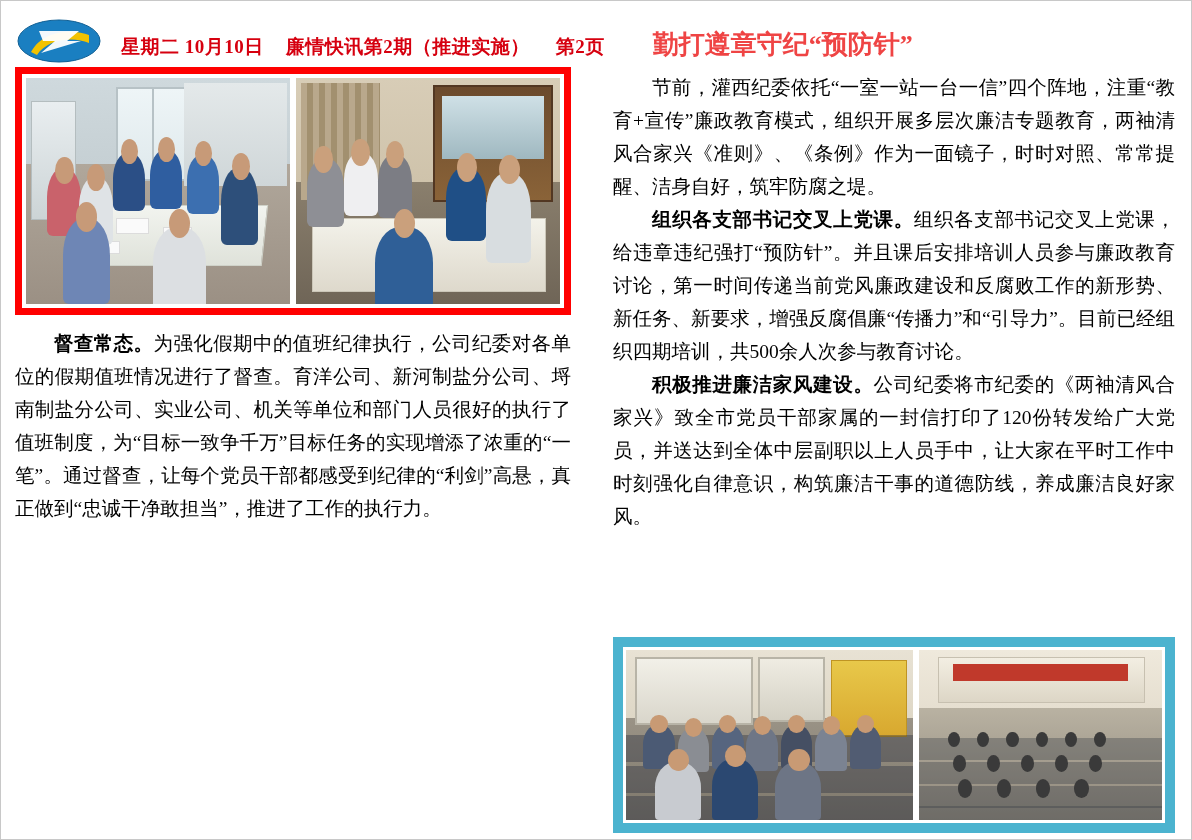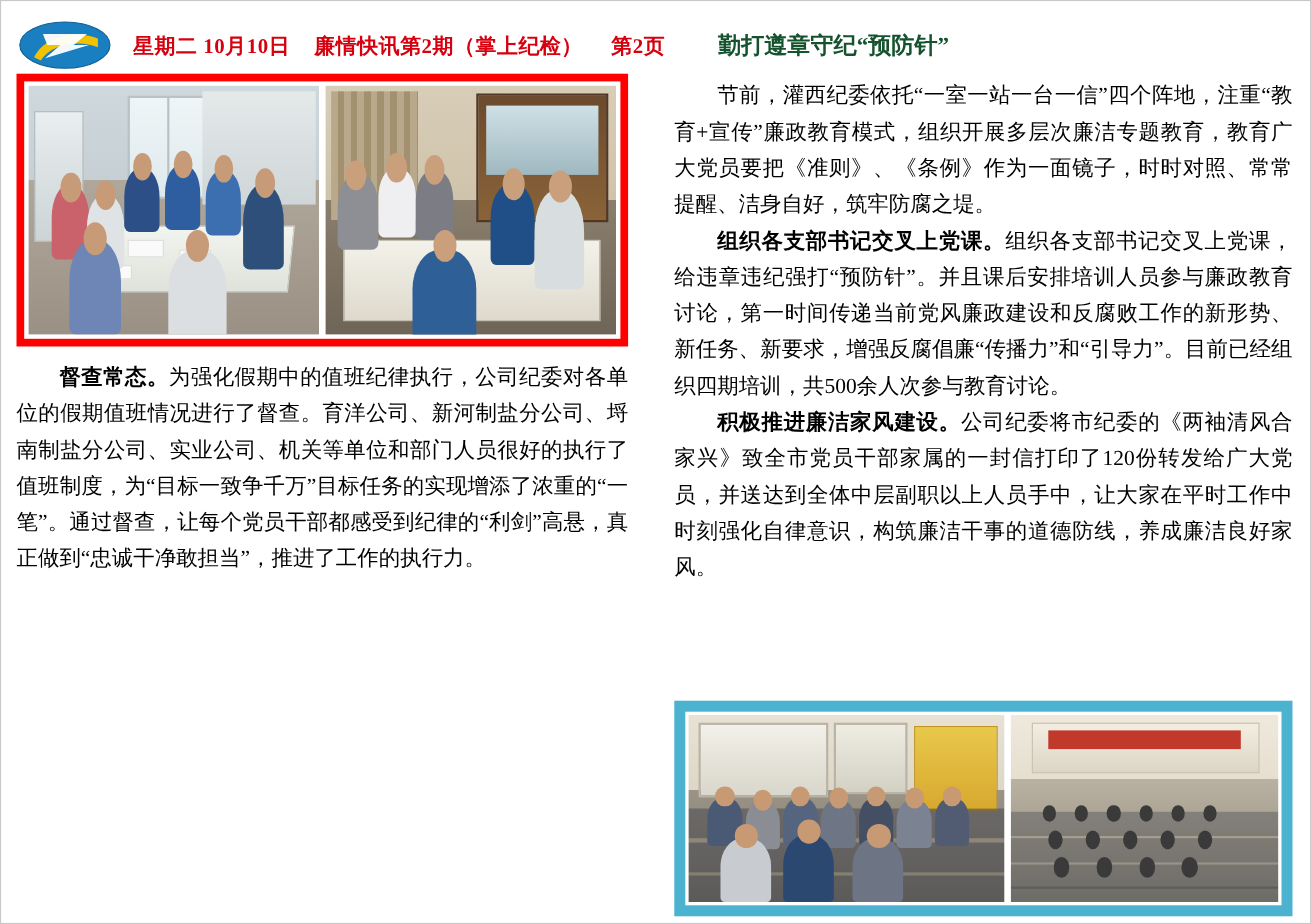--- a/index.html
+++ b/index.html
@@ -52,23 +52,23 @@
     color: #d6000f;
     font-weight: bold;
     font-size: 19px;
     letter-spacing: 0.5px;
     white-space: nowrap;
   }
   .hl-gap-a { width: 22px; }
   .hl-gap-b { width: 26px; }
   .hl-gap-c { width: 48px; }
   .hl-black {
-    color: #14532d;
+    color: #ef4444;
     font-weight: bold;
-    font-size: 21px;
+    font-size: 26px;
     white-space: nowrap;
   }
 
   
   .col-left {
     position: absolute;
     left: 14px;
     top: 66px;
     width: 556px;
     height: 770px;
@@ -325,21 +325,21 @@
     <svg class="logo" viewBox="0 0 84 44">
       <ellipse cx="42" cy="22" rx="41" ry="21" fill="#1a7fc1"></ellipse>
       <ellipse cx="42" cy="22" rx="41" ry="21" fill="none" stroke="#0f5f94" stroke-width="1"></ellipse>
       <path d="M14 33 C 26 10, 58 10, 72 16 L 72 24 C 56 17, 30 20, 20 36 Z" fill="#f2c200"></path>
       <path d="M22 12 L 62 12 L 50 22 L 64 22 L 24 34 L 38 22 L 26 22 Z" fill="#ffffff" opacity="0.95"></path>
     </svg>
 
     <div class="header-line">
       <span class="hl-red">星期二  10月10日</span>
       <span class="hl-gap-a"></span>
-      <span class="hl-red">廉情快讯第2期（掌上纪检）</span>
+      <span class="hl-red">廉情快讯第2期（推进实施）</span>
       <span class="hl-gap-b"></span>
       <span class="hl-red">第2页</span>
       <span class="hl-gap-c"></span>
       <span class="hl-black">勤打遵章守纪“预防针”</span>
     </div>
   </div>
 
   <div class="col-left">
 
     <div class="photo-box">
@@ -393,21 +393,21 @@
 
 
     <div class="body-text">
       <p><b>督查常态。</b><span>为强化假期中的值班纪律执行，公司纪委对各单位的假期值班情况进行了督查。育洋公司、新河制盐分公司、埒南制盐分公司、实业公司、机关等单位和部门人员很好的执行了值班制度，为“目标一致争千万”目标任务的实现增添了浓重的“一笔”。通过督查，让每个党员干部都感受到纪律的“利剑”高悬，真正做到“忠诚干净敢担当”，推进了工作的执行力。</span></p>
     </div>
   </div>
 
   <div class="col-right">
 
     <div class="body-text">
-      <p><span>节前，灌西纪委依托“一室一站一台一信”四个阵地，注重“教育+宣传”廉政教育模式，组织开展多层次廉洁专题教育，教育广大党员要把《准则》、《条例》作为一面镜子，时时对照、常常提醒、洁身自好，筑牢防腐之堤。</span></p>
+      <p><span>节前，灌西纪委依托“一室一站一台一信”四个阵地，注重“教育+宣传”廉政教育模式，组织开展多层次廉洁专题教育，两袖清风合家兴《准则》、《条例》作为一面镜子，时时对照、常常提醒、洁身自好，筑牢防腐之堤。</span></p>
       <p><b>组织各支部书记交叉上党课。</b><span>组织各支部书记交叉上党课，给违章违纪强打“预防针”。并且课后安排培训人员参与廉政教育讨论，第一时间传递当前党风廉政建设和反腐败工作的新形势、新任务、新要求，增强反腐倡廉“传播力”和“引导力”。目前已经组织四期培训，共500余人次参与教育讨论。</span></p>
       <p><b>积极推进廉洁家风建设。</b><span>公司纪委将市纪委的《两袖清风合家兴》致全市党员干部家属的一封信打印了120份转发给广大党员，并送达到全体中层副职以上人员手中，让大家在平时工作中时刻强化自律意识，构筑廉洁干事的道德防线，养成廉洁良好家风。</span></p>
     </div>
 
     <div class="photo-box-2">
       <div class="ph3">
         <div class="board"></div>
         <div class="board2"></div>
         <div class="banner"></div>
         <div class="row-chairs" style="top:50%;"></div>

